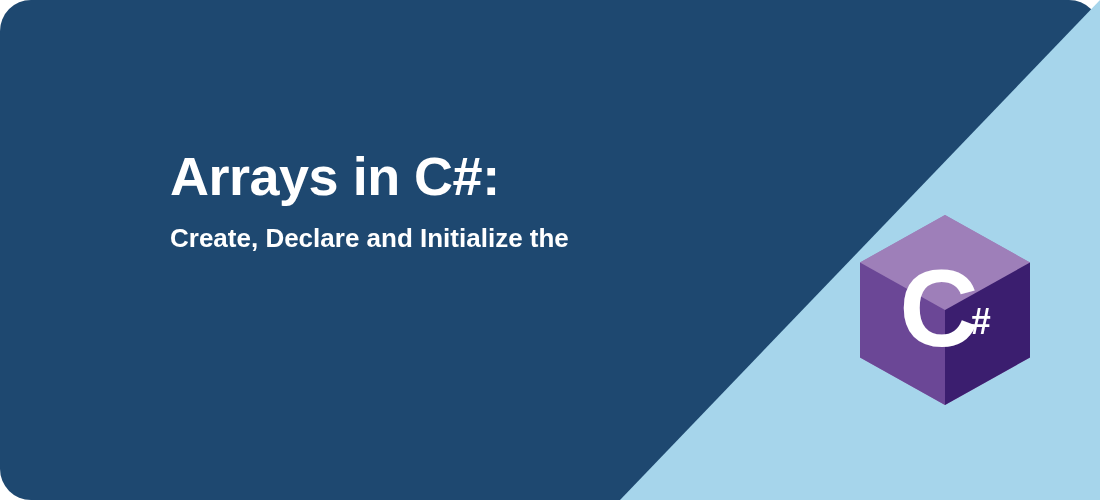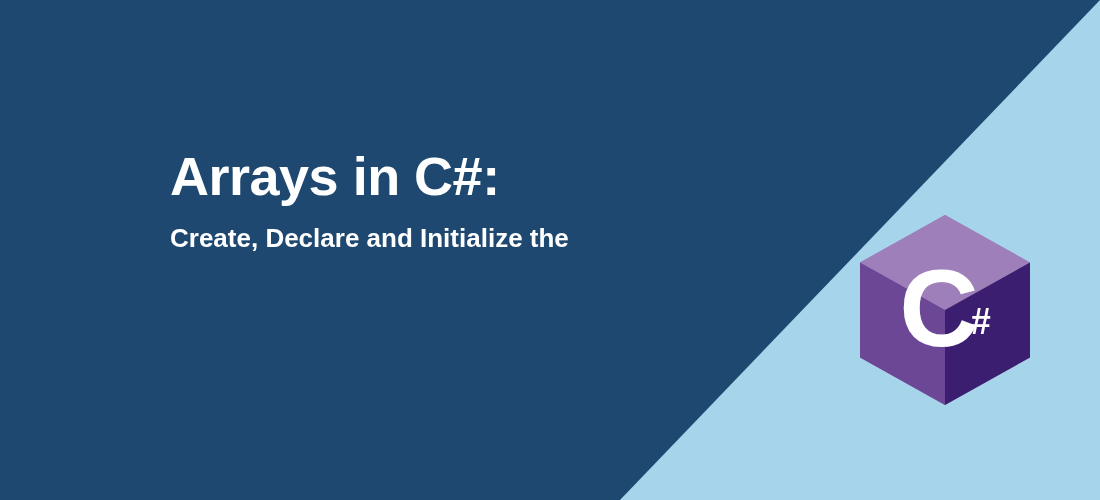--- a/index.html
+++ b/index.html
@@ -12,20 +12,21 @@
       height: 500px;
       overflow: hidden;
       position: relative;
       font-family: Arial, Helvetica, sans-serif;
     }
     .banner {
       width: 100%;
       height: 100%;
       position: relative;
       background: #1e4870;
+      border-radius: 31px;
     }
     .light-triangle {
       position: absolute;
       right: 0;
       bottom: 0;
       width: 0;
       height: 0;
       border-style: solid;
       border-width: 0 0 500px 480px;
       border-color: transparent transparent #a6d5eb transparent;

